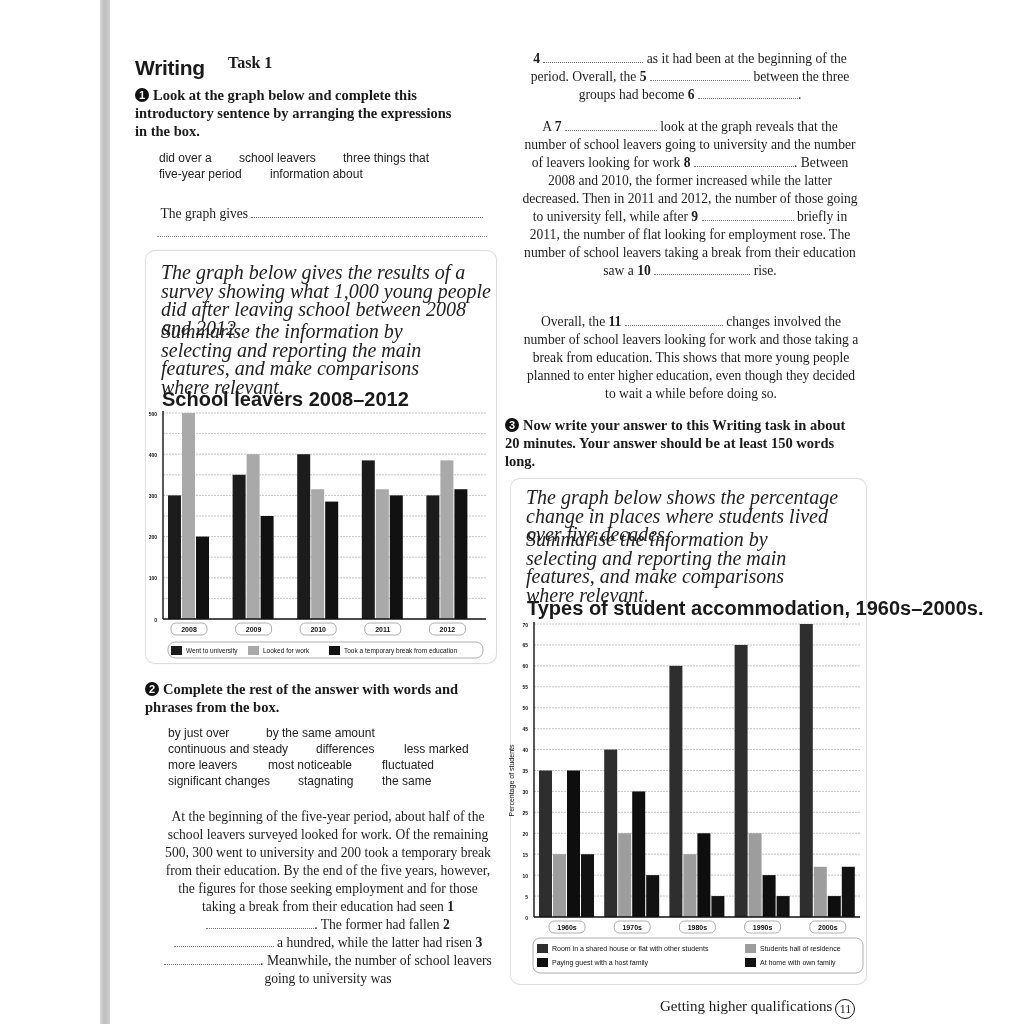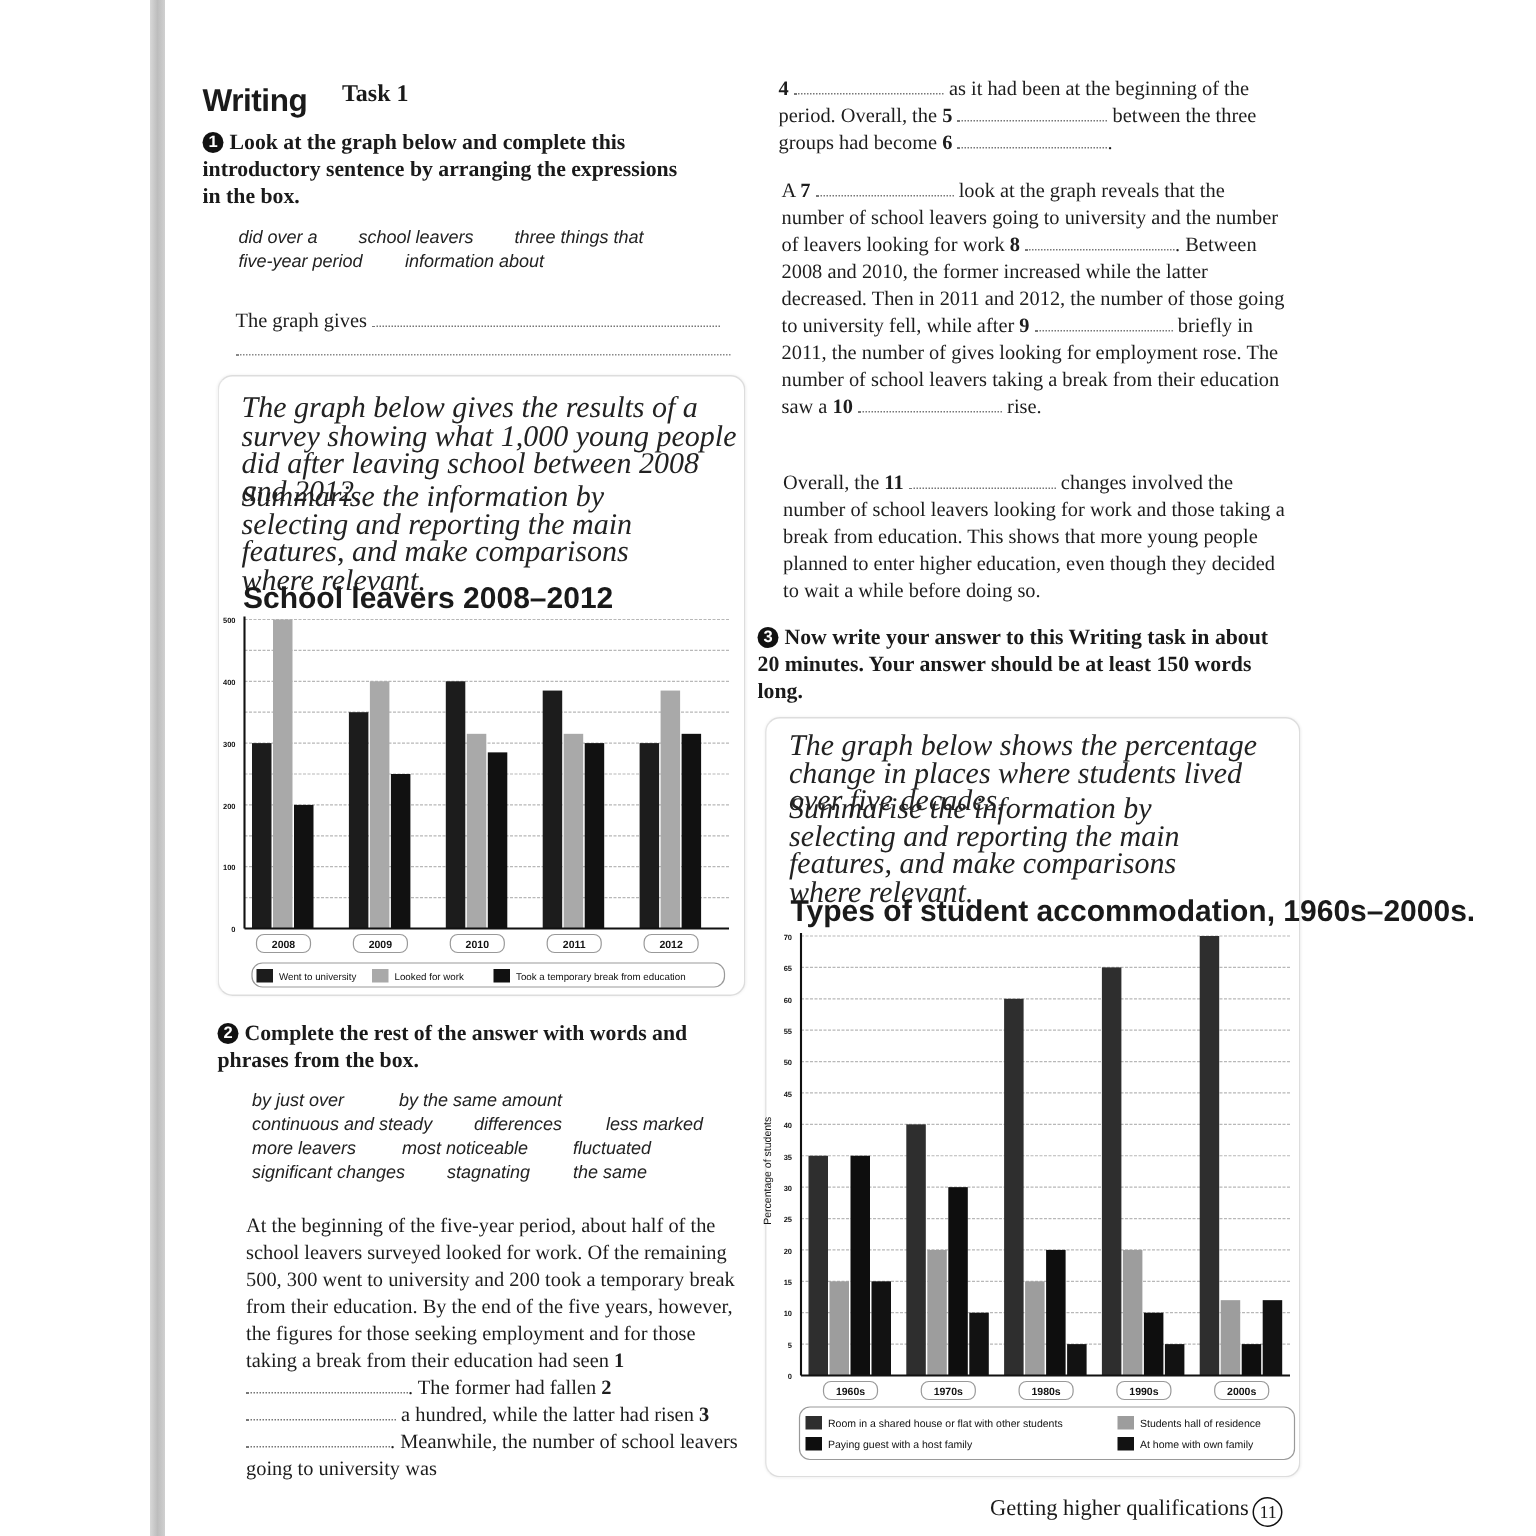--- a/index.html
+++ b/index.html
@@ -4,22 +4,22 @@
 <style>
   html, body { margin:0; padding:0; }
   body { width:1024px; height:1024px; position:relative; background:#ffffff; overflow:hidden; color:#1a1a1a; font-family:"DejaVu Serif", serif; }
   .abs { position:absolute; }
   .binding { left:100px; top:0; width:10px; height:1024px; background:linear-gradient(90deg,#d8d8d8,#bdbdbd 50%,#d0d0d0); }
   .title-writing { left:135px; top:56px; font-family:"Liberation Sans", sans-serif; font-weight:bold; font-size:21px; letter-spacing:-0.3px; }
   .title-task { left:228px; top:54px; font-family:"Liberation Serif", serif; font-weight:bold; font-size:16px; }
   .num-circle { display:inline-block; width:14px; height:14px; border-radius:50%; background:#111; color:#fff; font-family:"Liberation Sans", sans-serif; font-weight:bold; font-size:11px; line-height:14px; text-align:center; vertical-align:1px; margin-right:4px; }
   .instr { font-family:"Liberation Serif", serif; font-weight:bold; font-size:14.5px; line-height:18px; }
   .box-words { font-family:"Liberation Sans", sans-serif; font-size:12px; line-height:16px; color:#222; }
-  .box-words span { display:inline-block;font-style:italic; }
-  .body-text { font-family:"Liberation Serif", serif; font-size:13.6px; line-height:18px; color:#1d1d1d; }
+  .box-words span { display:inline-block; }
+  .body-text { font-family:"Liberation Serif", serif; font-size:13.6px; line-height:18px; color:#1d1d1d;text-align:center; }
   .ital { font-family:"Liberation Serif", serif; font-style:italic; font-size:20px; line-height:18.5px; color:#222; }
   .dots { display:inline-block; border-bottom:1px dotted #777; height:10px; vertical-align:baseline; }
   .task-box { border:1px solid #ddd; border-radius:10px; border-left-color:#e4e4e4; box-shadow:0 0 2px #eee; }
   .chart-title { font-family:Liberation Sans, sans-serif; font-weight:bold; font-size:20px; }
   svg text { font-family:"Liberation Sans","DejaVu Sans", sans-serif; }
   .footer { left:660px; top:998px; font-family:"Liberation Serif", serif; font-weight:normal; font-size:15px; }
   .page-num { display:inline-block; width:18px; height:18px; border:1.5px solid #111; border-radius:50%; text-align:center; line-height:18px; font-size:12px; margin-left:3px; vertical-align:-2px; }
   b.n { font-weight:bold; }
 </style>
 </head>
@@ -143,21 +143,21 @@
 
 <div class="abs body-text" style="left:521px; top:118px; width:338px;">
   <span>A</span>
   <b class="n">7</b>
   <span class="dots" style="width:92px"></span>
   <span>look at the graph reveals that the number of school leavers going to university and the number of leavers looking for work</span>
   <b class="n">8</b>
   <span class="dots" style="width:100px"></span><span>. Between 2008 and 2010, the former increased while the latter decreased. Then in 2011 and 2012, the number of those going to university fell, while after</span>
   <b class="n">9</b>
   <span class="dots" style="width:92px"></span>
-  <span>briefly in 2011, the number of gives looking for employment rose. The number of school leavers taking a break from their education saw a</span>
+  <span>briefly in 2011, the number of flat looking for employment rose. The number of school leavers taking a break from their education saw a</span>
   <b class="n">10</b>
   <span class="dots" style="width:96px"></span>
   <span>rise.</span>
 </div>
 
 <div class="abs body-text" style="left:522px; top:313px; width:338px;">
   <span>Overall, the</span>
   <b class="n">11</b>
   <span class="dots" style="width:98px"></span>
   <span>changes involved the number of school leavers looking for work and those taking a break from education. This shows that more young people planned to enter higher education, even though they decided to wait a while before doing so.</span>

